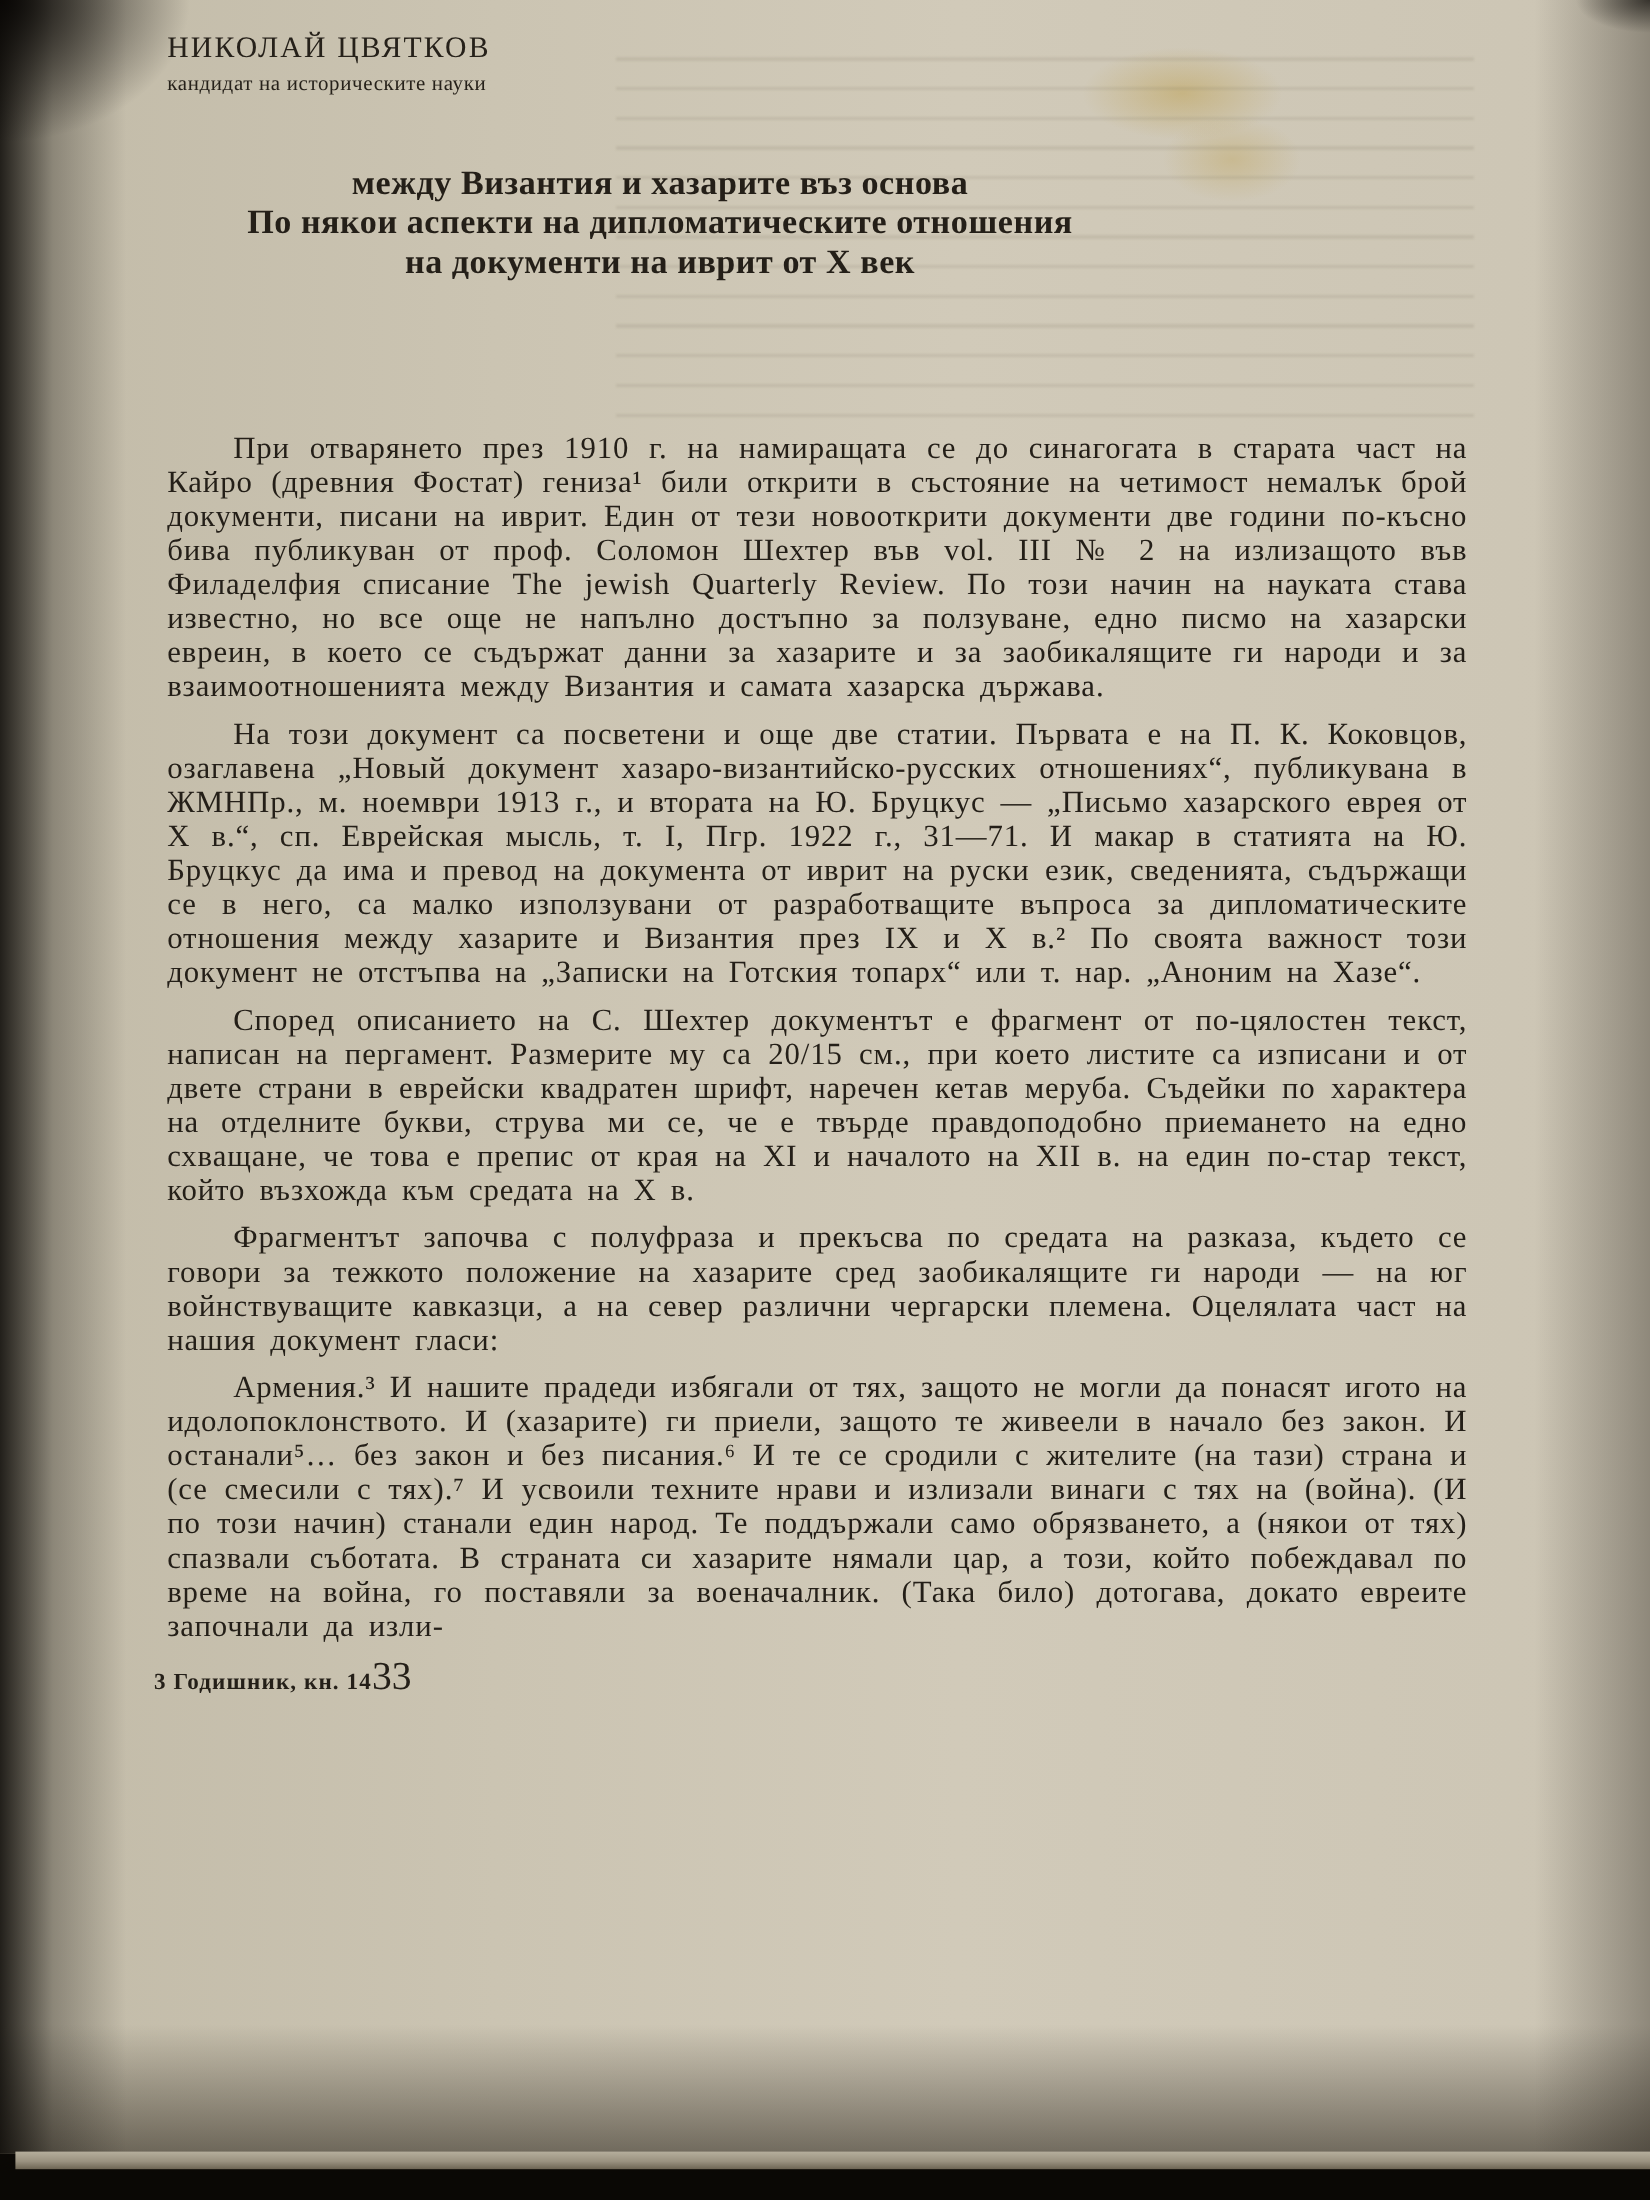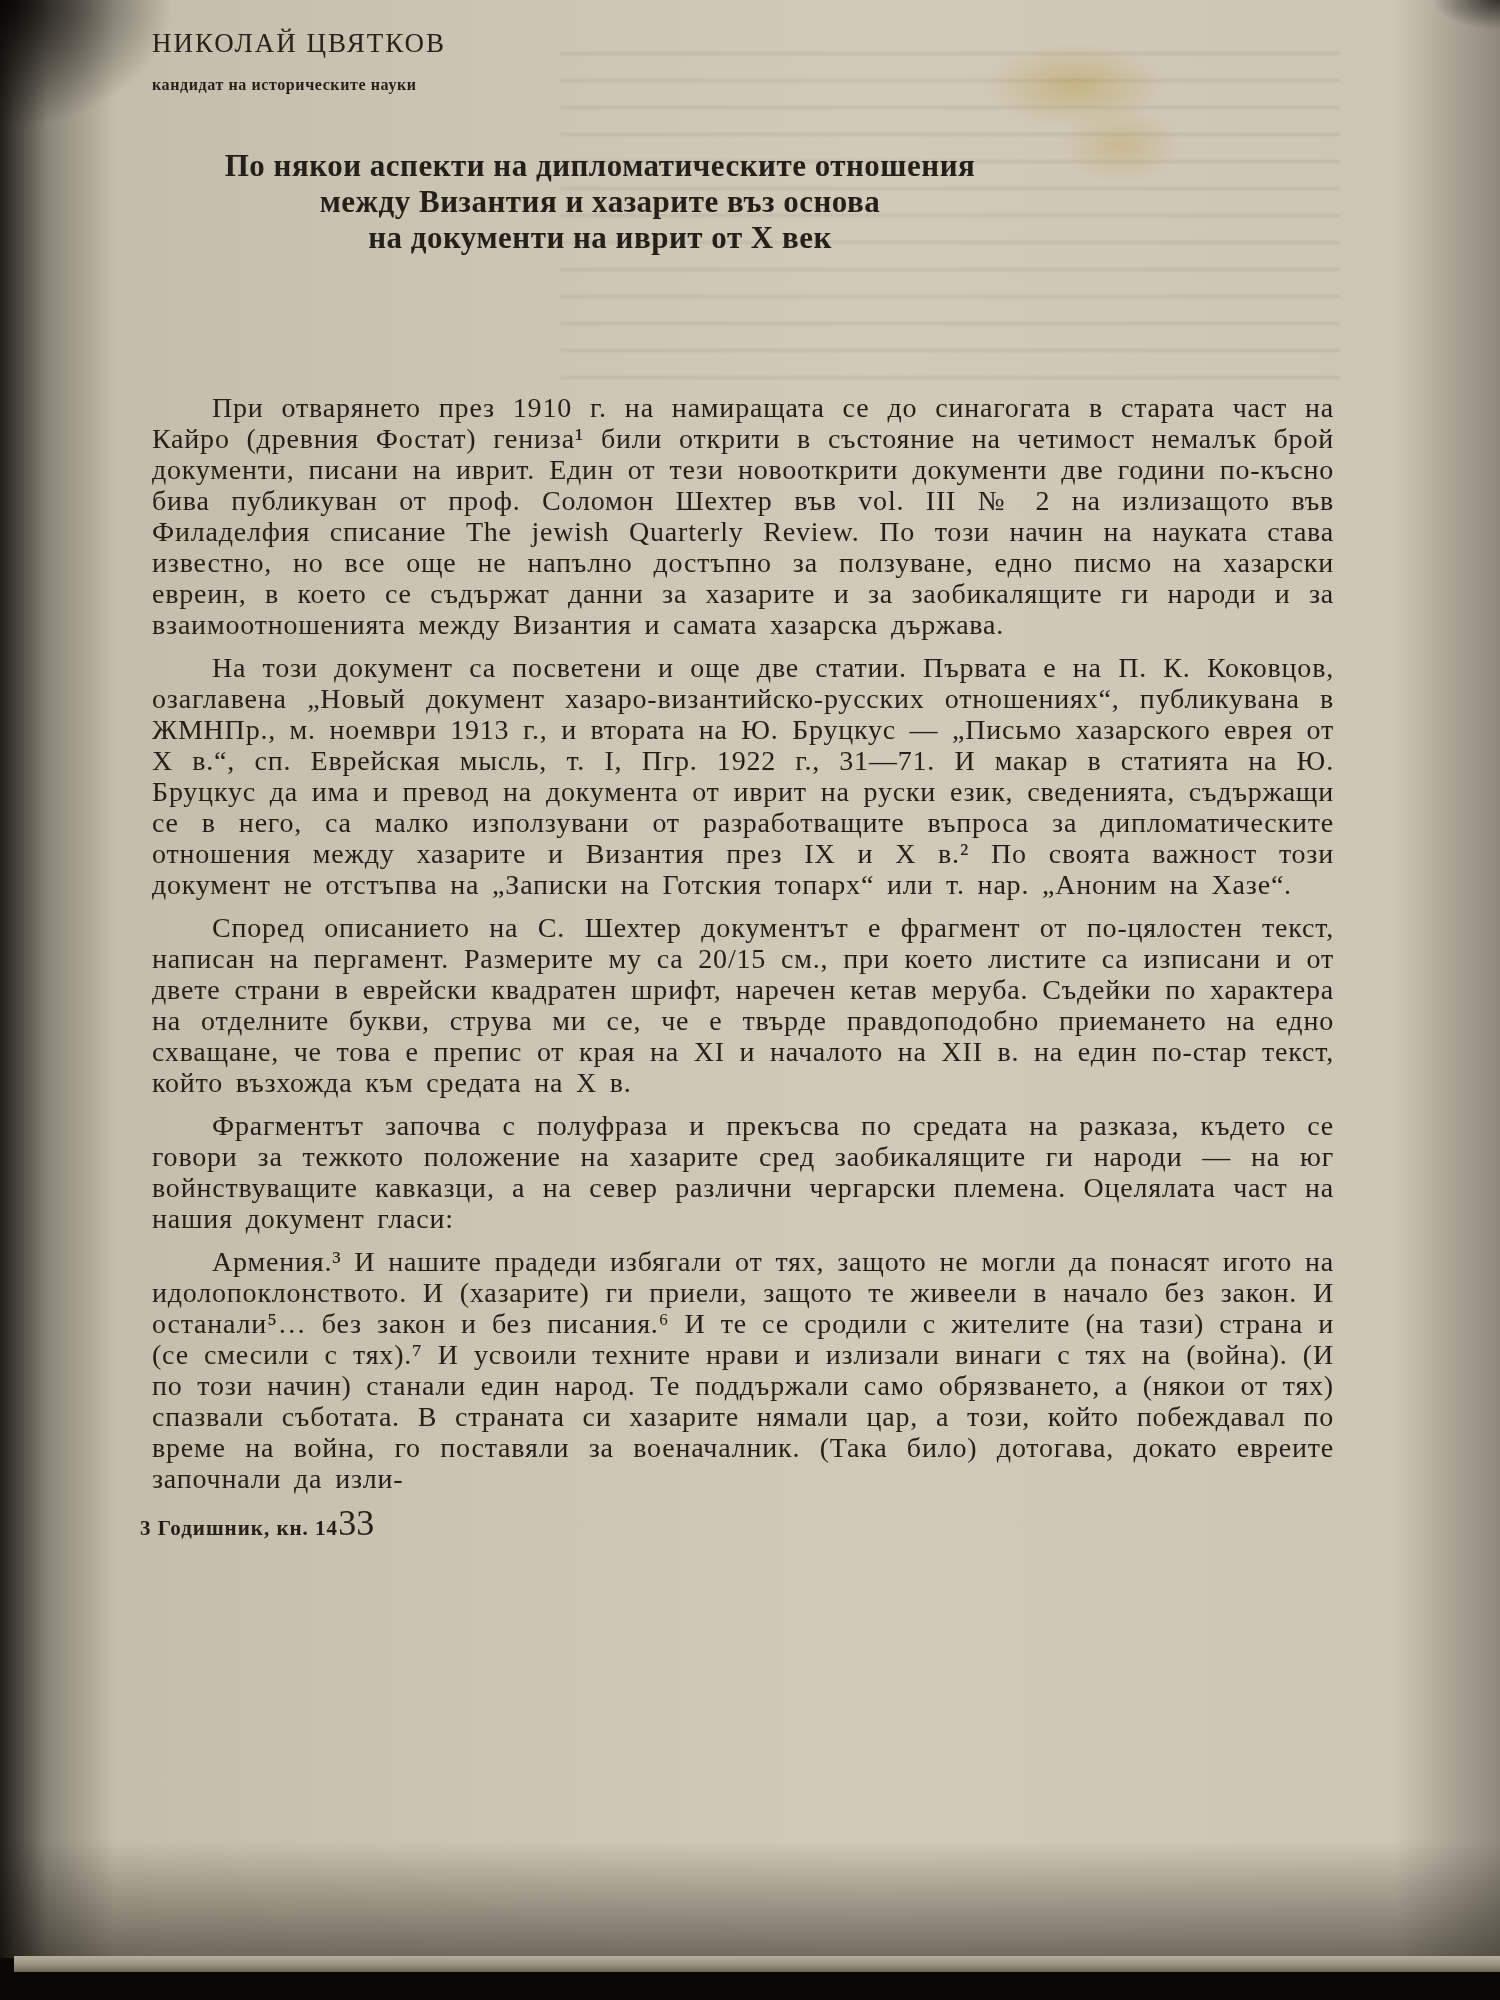--- a/index.html
+++ b/index.html
@@ -43,21 +43,21 @@
 
   
   .page-edge {
     position:absolute;
     left:14px; right:0; bottom:28px; height:16px;
     background:linear-gradient(180deg, #b5ae9c 0%, #9a9280 55%, #6d6554 100%);
   }
 
   .author-block { position:absolute; left:152px; top:28px; color:#26211a; }
   .author-name  { font-size:27px; font-weight:normal; letter-spacing:2px; }
-  .author-cred  { font-size:16px; font-weight:bold; letter-spacing:0.6px; margin-top:17px; }
+  .author-cred  { font-size:19px; font-weight:normal; letter-spacing:0.6px; margin-top:7px; }
 
   .article-title {
     position:absolute;
     left:140px; top:148px; width:920px;
     text-align:center;
     font-size:31px; font-weight:bold; line-height:36px;
     letter-spacing:0.5px;
     color:#241f18;
   }
   .article-title span { display:block; }
@@ -91,22 +91,22 @@
   <div class="bleed"></div>
 
   <div class="page-edge"></div>
 
   <div class="author-block">
     <div class="author-name">НИКОЛАЙ ЦВЯТКОВ</div>
     <div class="author-cred">кандидат на историческите науки</div>
   </div>
 
   <h1 class="article-title">
+    <span>между Византия и хазарите въз основа</span>
     <span>По някои аспекти на дипломатическите отношения</span>
-    <span>между Византия и хазарите въз основа</span>
     <span>на документи на иврит от X век</span>
   </h1>
 
   <section class="body-text">
     <p>При отварянето през 1910 г. на намиращата се до синагогата в старата част на Кайро (древния Фостат) гениза¹ били открити в състояние на четимост немалък брой документи, писани на иврит. Един от тези новооткрити документи две години по-късно бива публикуван от проф. Соломон Шехтер във vol. III № 2 на излизащото във Филаделфия списание The jewish Quarterly Review. По този начин на науката става известно, но все още не напълно достъпно за ползуване, едно писмо на хазарски евреин, в което се съдържат данни за хазарите и за заобикалящите ги народи и за взаимоотношенията между Византия и самата хазарска държава.</p>
     <p>На този документ са посветени и още две статии. Първата е на П. К. Коковцов, озаглавена „Новый документ хазаро-византийско-русских отношениях“, публикувана в ЖМНПр., м. ноември 1913 г., и втората на Ю. Бруцкус — „Письмо хазарского еврея от X в.“, сп. Еврейская мысль, т. I, Пгр. 1922 г., 31—71. И макар в статията на Ю. Бруцкус да има и превод на документа от иврит на руски език, сведенията, съдържащи се в него, са малко използувани от разработващите въпроса за дипломатическите отношения между хазарите и Византия през IX и X в.² По своята важност този документ не отстъпва на „Записки на Готския топарх“ или т. нар. „Аноним на Хазе“.</p>
     <p>Според описанието на С. Шехтер документът е фрагмент от по-цялостен текст, написан на пергамент. Размерите му са 20/15 см., при което листите са изписани и от двете страни в еврейски квадратен шрифт, наречен кетав меруба. Съдейки по характера на отделните букви, струва ми се, че е твърде правдоподобно приемането на едно схващане, че това е препис от края на XI и началото на XII в. на един по-стар текст, който възхожда към средата на X в.</p>
     <p>Фрагментът започва с полуфраза и прекъсва по средата на разказа, където се говори за тежкото положение на хазарите сред заобикалящите ги народи — на юг войнствуващите кавказци, а на север различни чергарски племена. Оцелялата част на нашия документ гласи:</p>
     <p>Армения.³ И нашите прадеди избягали от тях, защото не могли да понасят игото на идолопоклонството. И (хазарите) ги приели, защото те живеели в начало без закон. И останали⁵… без закон и без писания.⁶ И те се сродили с жителите (на тази) страна и (се смесили с тях).⁷ И усвоили техните нрави и излизали винаги с тях на (война). (И по този начин) станали един народ. Те поддържали само обрязването, а (някои от тях) спазвали съботата. В страната си хазарите нямали цар, а този, който побеждавал по време на война, го поставяли за военачалник. (Така било) дотогава, докато евреите започнали да изли-</p>
   </section>

